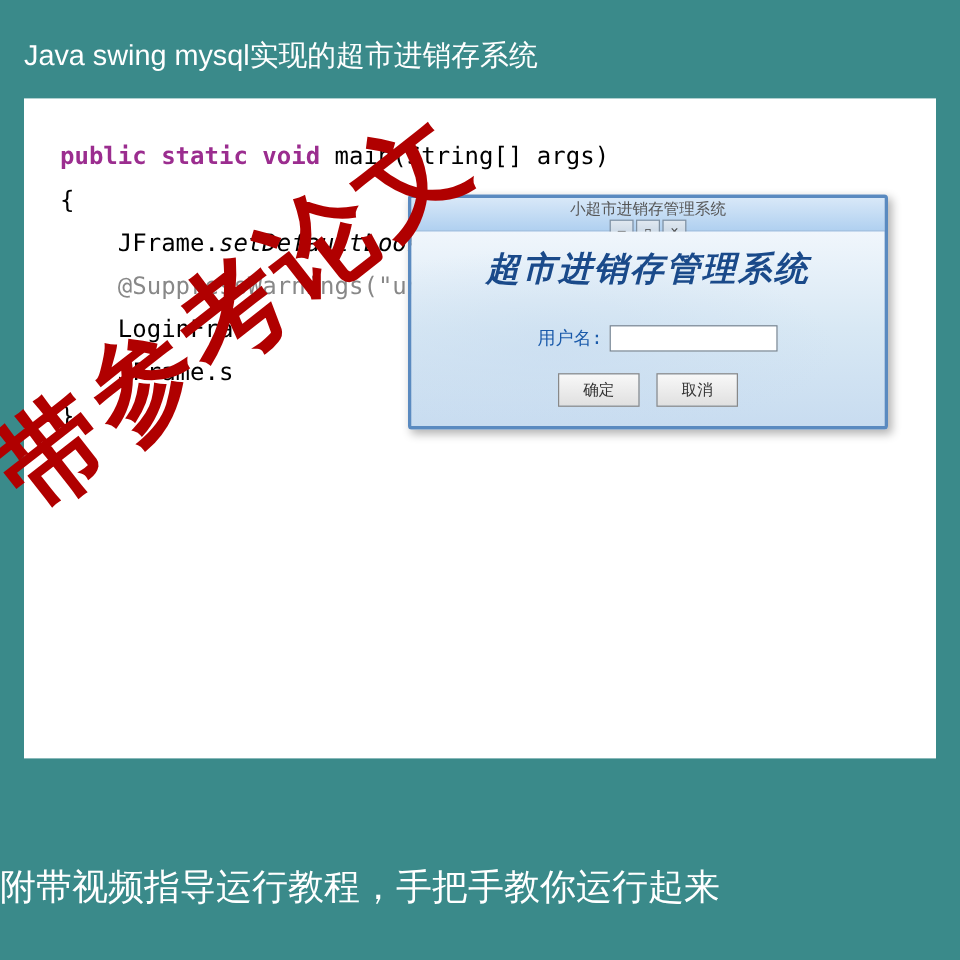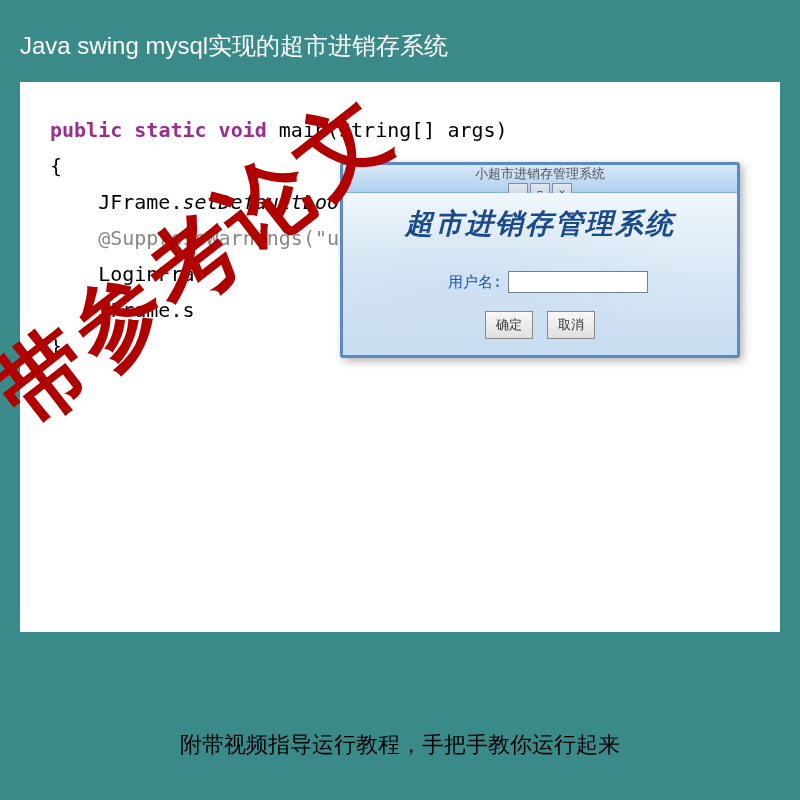--- a/index.html
+++ b/index.html
@@ -133,21 +133,21 @@
     }
     .button-row {
       display: flex;
       justify-content: center;
       gap: 14px;
       margin-top: 18px;
       position: relative;
       z-index: 1;
     }
     .dialog-btn {
-      width: 48px;
+      width: 68px;
       height: 28px;
       background: linear-gradient(180deg, #f8f8f8 0%, #e0e0e0 100%);
       border: 1px solid #888;
       font-size: 13px;
       cursor: pointer;
       color: #333;
     }
     
     .watermark {
       position: absolute;
@@ -161,23 +161,23 @@
       pointer-events: none;
       font-family: "SimHei", sans-serif;
       letter-spacing: 4px;
     }
     
     .footer-text {
       position: absolute;
       bottom: 40px;
       left: 0;
       right: 0;
-      text-align: center;
-      color: #000000;
-      font-size: 22px;
+      text-align: left;
+      color: #ffffff;
+      font-size: 30px;
     }
   </style>
 </head>
 <body>
 
 <div class="header-title">Java swing mysql实现的超市进销存系统</div>
 
 <div class="code-panel">
   <div class="code-line"><span class="kw-purple">public</span> <span class="kw-purple">static</span> <span class="kw-purple">void</span><span> main(String[] args)</span></div>
   <div class="code-line">{</div>

